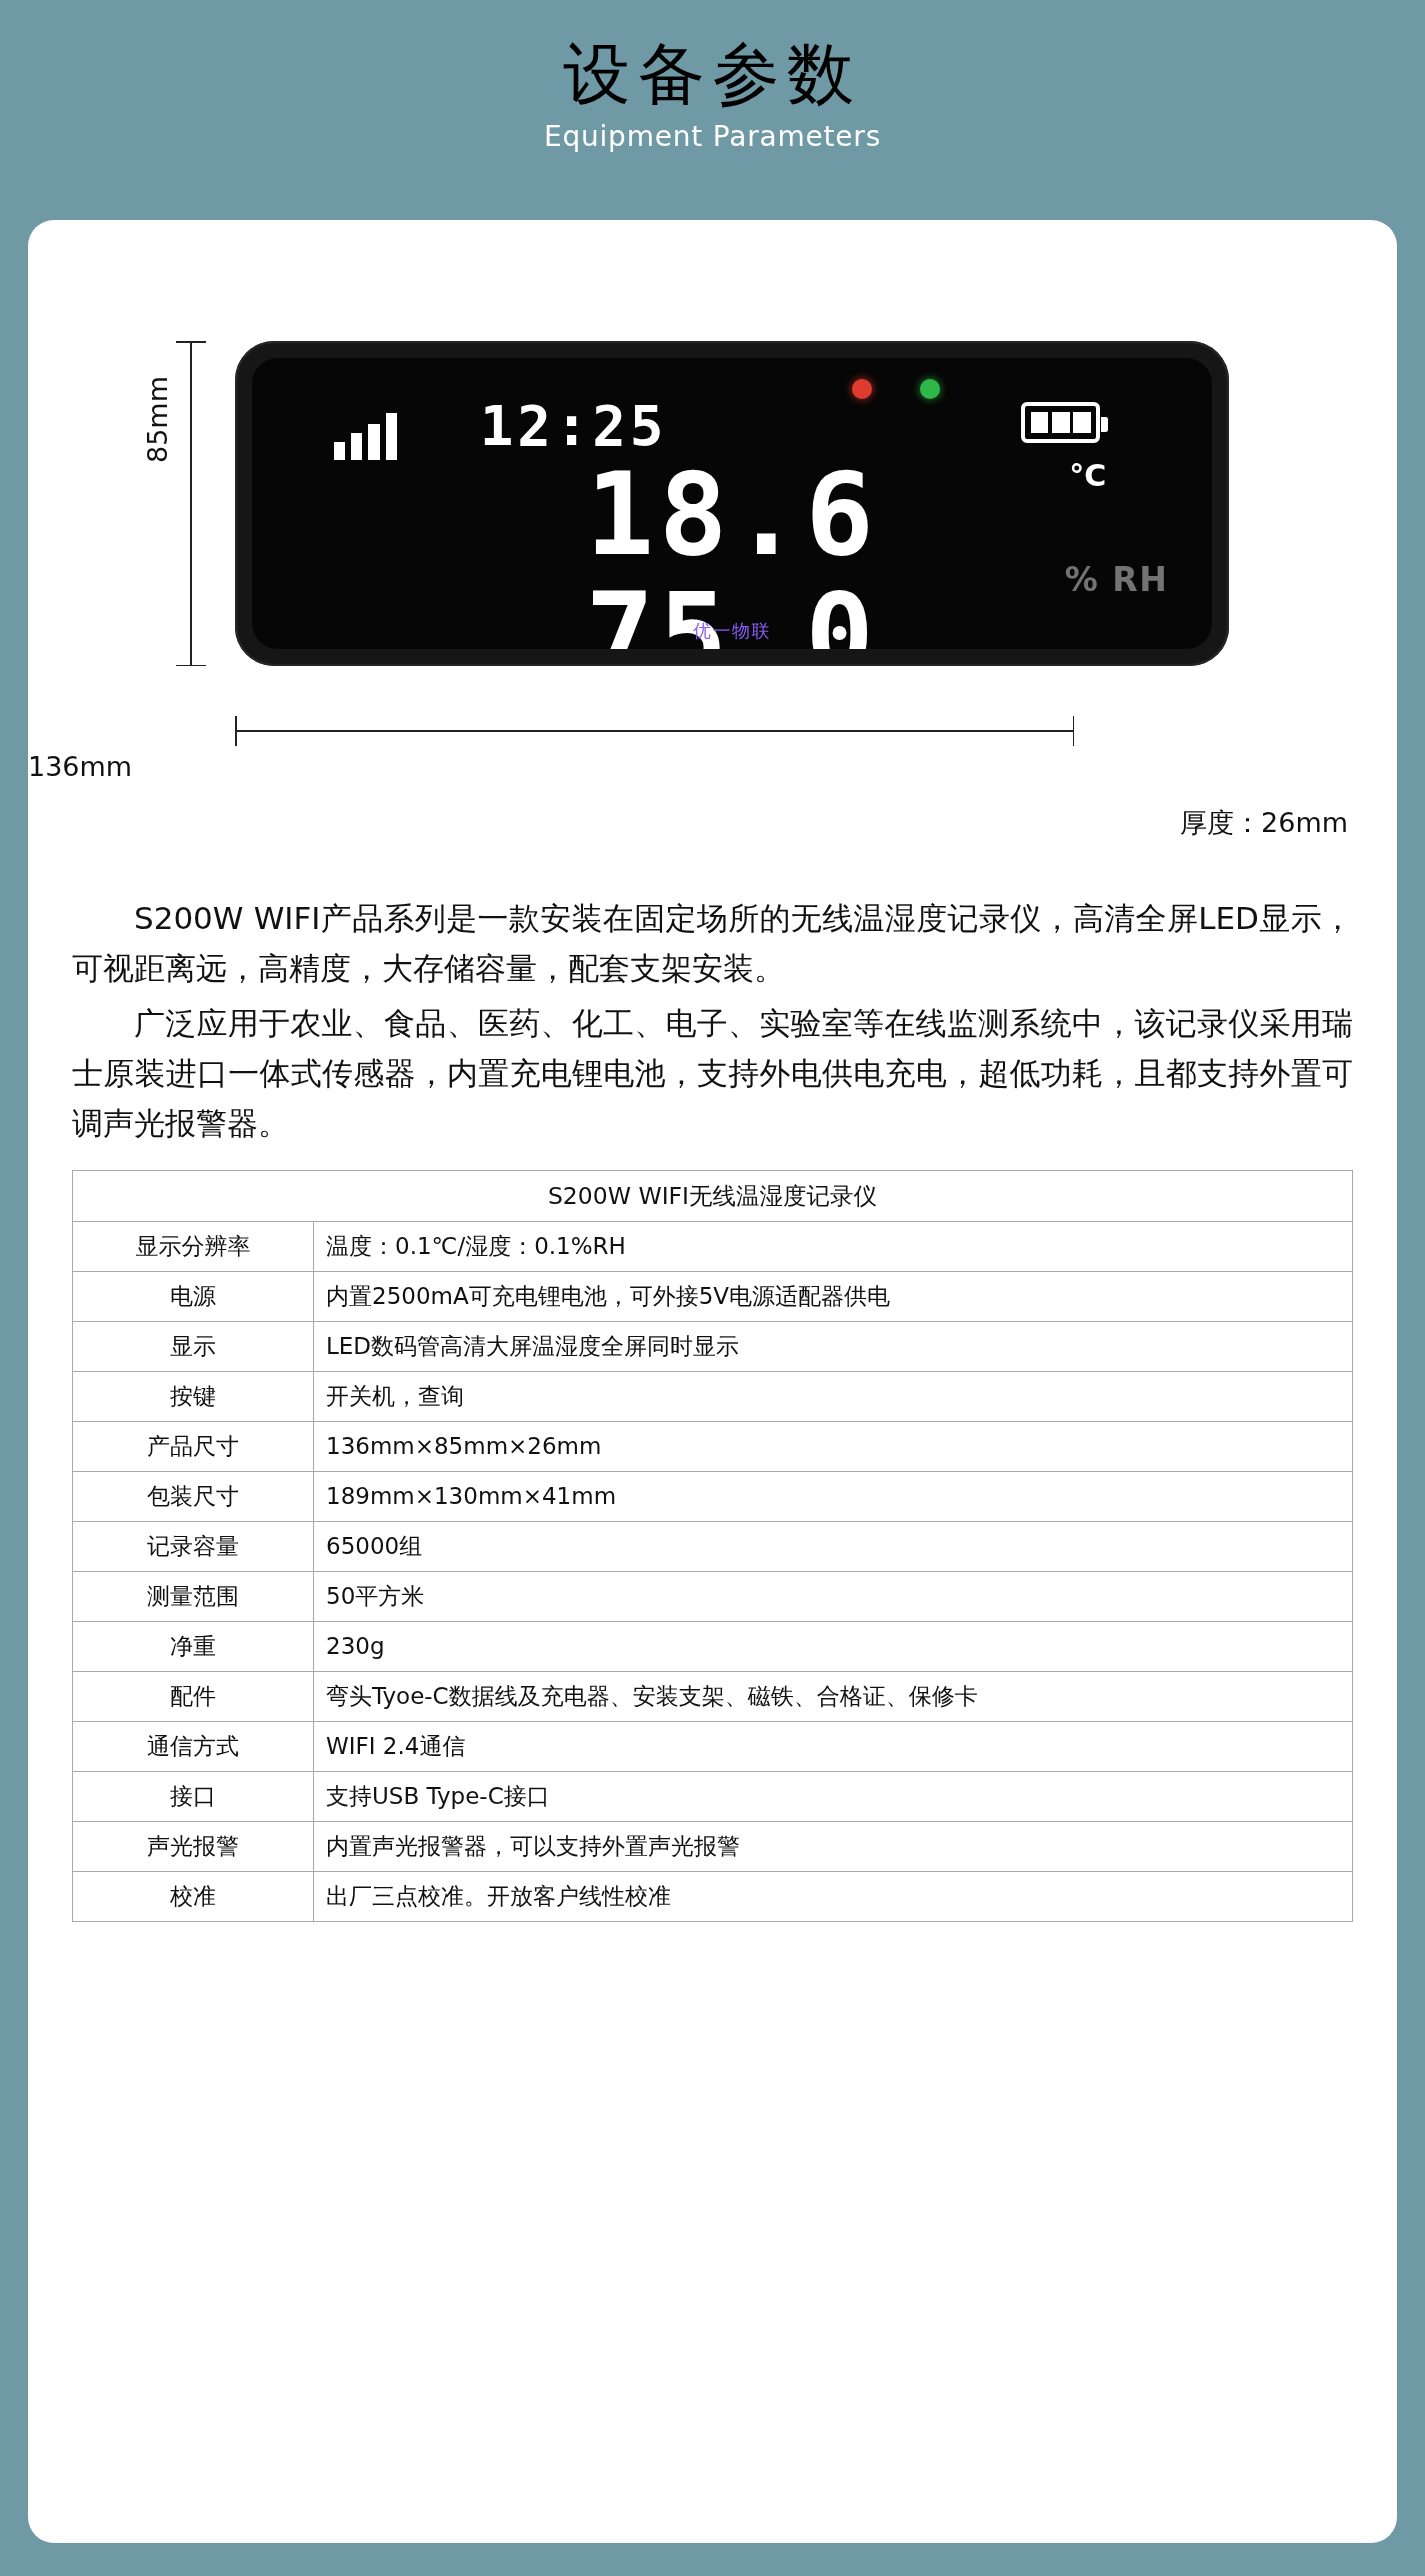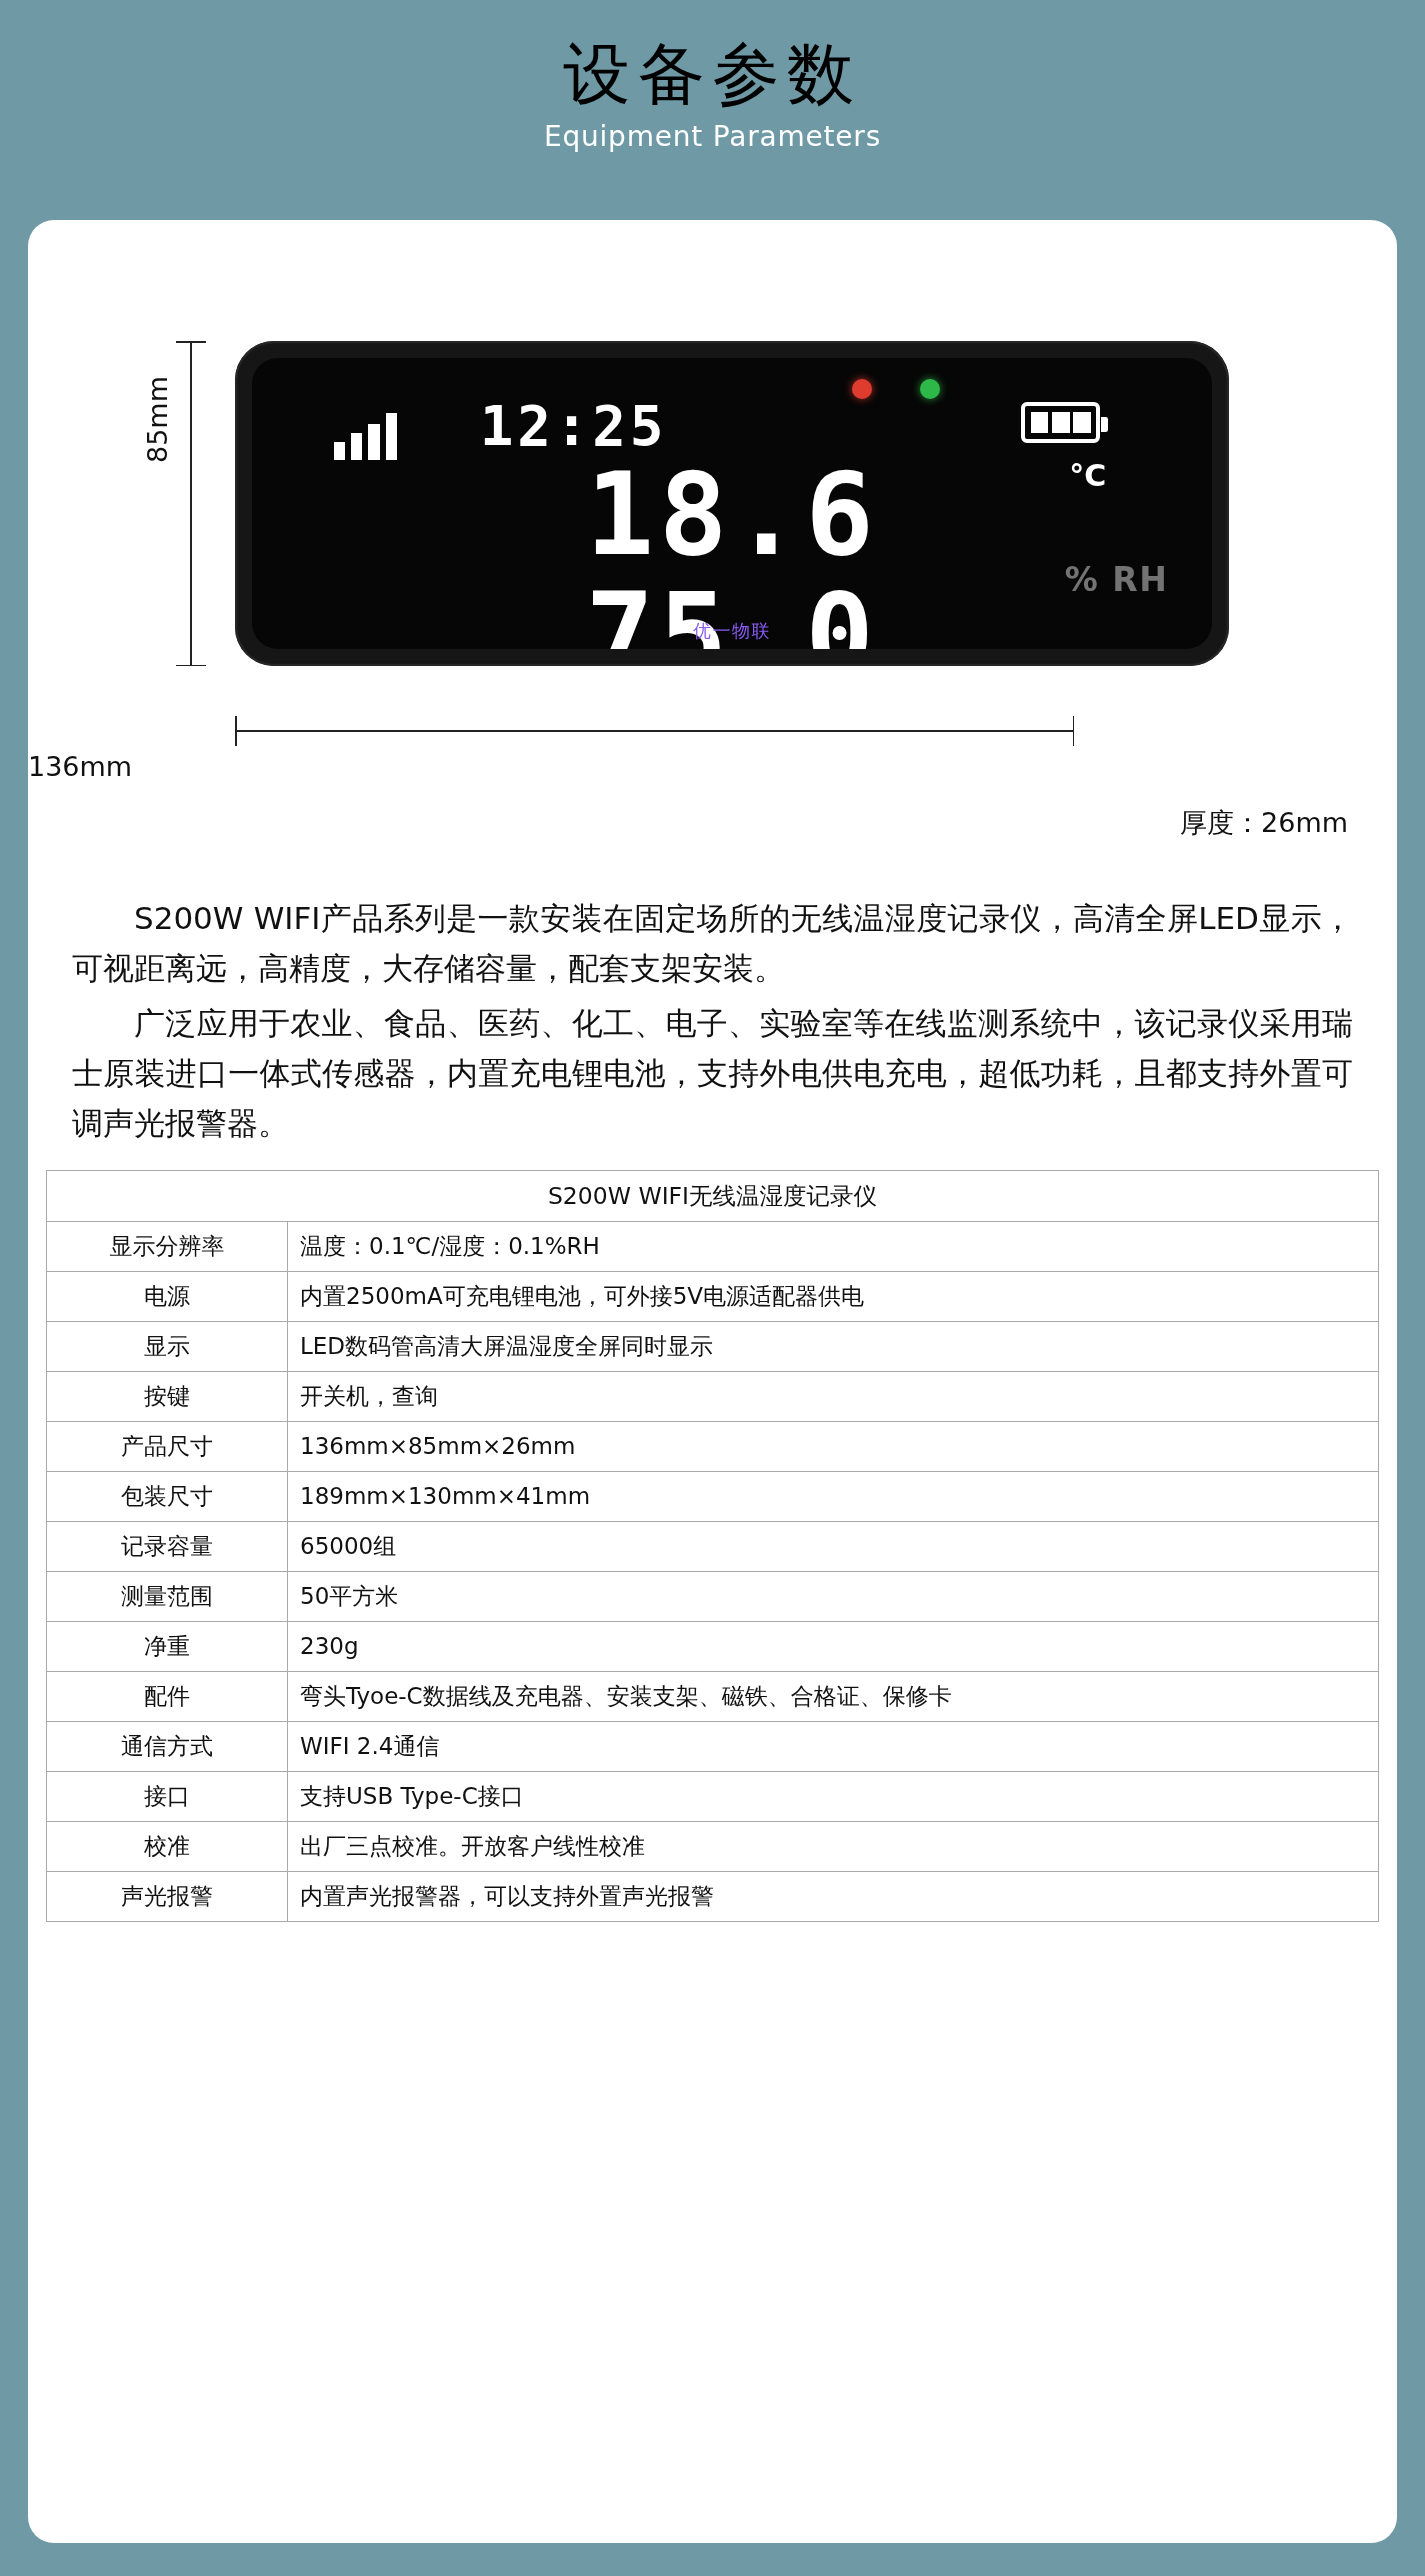--- a/index.html
+++ b/index.html
@@ -258,21 +258,21 @@
     line-height: 1.62;
     color: #111;
     text-indent: 62px;
     margin: 0 0 4.6px 0;
     font-family: "DejaVu Sans", sans-serif;
     text-align: justify;
   }
 
   
   .spec-wrap {
-    padding: 0 18px;
+    padding: 0 44px;
     margin-top: 21px;
   }
   table.spec {
     width: 100%;
     border-collapse: collapse;
     font-family: "DejaVu Sans", sans-serif;
   }
   table.spec td {
     border: 0.8px solid #a9a9a9;
     padding: 9px 12px;
@@ -399,26 +399,26 @@
           </tr>
           <tr>
             <td class="k">通信方式</td>
             <td class="v">WIFI 2.4通信</td>
           </tr>
           <tr>
             <td class="k">接口</td>
             <td class="v">支持USB Type-C接口</td>
           </tr>
           <tr>
+            <td class="k">声光报警</td>
+            <td class="v">内置声光报警器，可以支持外置声光报警</td>
+          </tr>
+          <tr>
             <td class="k">校准</td>
             <td class="v">出厂三点校准。开放客户线性校准</td>
-          </tr>
-          <tr>
-            <td class="k">声光报警</td>
-            <td class="v">内置声光报警器，可以支持外置声光报警</td>
           </tr>
         </tbody>
       </table>
     </div>
 
   </div>
 </div>
 
 
 </body></html>

